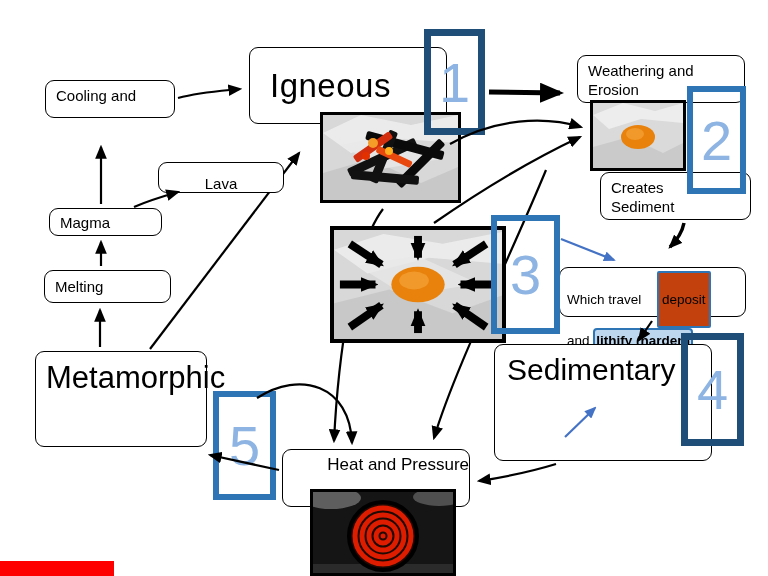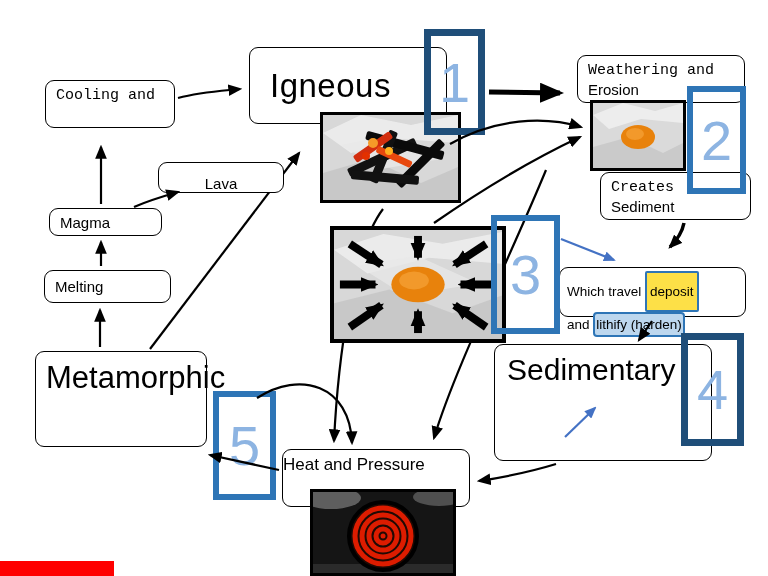--- a/index.html
+++ b/index.html
@@ -6,64 +6,64 @@
   html,body { width:768px; height:576px; }
   body {
     position:relative; background:#ffffff; overflow:hidden;
     font-family:"Liberation Sans", sans-serif; color:#000;
   }
   .node {
     position:absolute; background:#fff; border:1.6px solid #000;
     border-radius:9px; z-index:2;
   }
   .nl { font-size:15px; line-height:1.28; padding-left:10px; }
-  .nl.first { padding-top:5px;font-family:Liberation Mono, monospace; }
+  .nl.first { padding-top:5px; }
   .node.center { display:flex; align-items:flex-end; justify-content:center; }
   .node.vcenter { display:flex; align-items:center; }
   .big { font-size:33px; letter-spacing:0.5px; }
   .img { position:absolute; border:3px solid #000; z-index:2; background:#d9d9d9; overflow:hidden; }
   .img svg { display:block; width:100%; height:100%; }
   .callout {
     position:absolute; z-index:3; display:flex; align-items:center; justify-content:center;
     background:transparent;
   }
   .callout.dark { border:7px solid var(--callout-border-dark, #1F4E79); }
   .callout.med  { border:6px solid var(--callout-border-medium, #2E75B6); }
   .num { font-size:56px; color:var(--callout-number, #8DB4E2); }
   #arrows-under { position:absolute; left:0; top:0; z-index:1; pointer-events:none; }
   #arrows-over  { position:absolute; left:0; top:0; z-index:4; pointer-events:none; }
   .a  { stroke:#000; stroke-width:2.2; fill:none; }
   .travel-line { font-size:13.5px; line-height:21px; padding-left:7px; white-space:nowrap; }
   .travel-line.first { padding-top:3px; }
   .chip-outline {
     display:inline-block; border:2px solid var(--highlight-border, #2E75B6);
-    padding:8px 3px; background:#fde047; border-radius:2px;
+    padding:16px 3px; background:#c2410c; border-radius:2px;margin-left:12px;
   }
   .chip-fill {
     display:inline-block; border:2px solid var(--highlight-border, #2E75B6);
-    padding:0 1px; background:var(--highlight-fill, #BDD7EE); border-radius:4px;
+    padding:0 1px; background:var(--highlight-fill, #BDD7EE); border-radius:4px;font-weight:bold;
   }
   .redbar { position:absolute; left:0; top:561px; width:114px; height:15px;
     background:var(--accent-bar, #FF0000); z-index:6; }
 </style>
 </head>
 <body>
 
 <svg id="arrows-under" width="768" height="576" viewBox="0 0 768 576">
   <defs>
     <marker id="ahU" markerUnits="userSpaceOnUse" markerWidth="14" markerHeight="12" refX="10" refY="5" orient="auto" viewBox="0 0 12 10">
       <path d="M0,0 L12,5 L0,10 Z" fill="#000"></path>
     </marker>
   </defs>
   <path class="a" marker-end="url(#ahU)" d="M150,349 L299,153"></path>
   <path class="a" marker-end="url(#ahU)" d="M546,170 C508,262 455,368 434,438"></path>
   <path class="a" marker-end="url(#ahU)" d="M383,209 C352,250 338,360 334,441"></path>
 </svg>
 
-<div class="node" style="left:45px;top:80px;width:130px;height:48px">
+<div class="node" style="left:45px;top:80px;width:130px;height:38px">
   <div class="nl first">Cooling and</div>
 </div>
 
 <div class="node vcenter" style="left:249px;top:47px;width:198px;height:77px;padding-left:20px">
   <span class="big">Igneous</span>
 </div>
 
 <div class="node center" style="left:158px;top:162px;width:126px;height:31px">
   <span style="font-size:15px">Lava</span>
 </div>
@@ -98,21 +98,21 @@
   <div class="travel-line">
     <span>and</span>
     <span class="chip-fill">lithify (harden)</span>
   </div>
 </div>
 
 <div class="node" style="left:494px;top:344px;width:218px;height:117px;padding:8px 0 0 12px">
   <span style="font-size:30px">Sedimentary</span>
 </div>
 
-<div class="node" style="left:282px;top:449px;width:188px;height:58px;padding-top:5px;text-align:left">
+<div class="node" style="left:282px;top:449px;width:188px;height:58px;padding-top:5px;text-align:right">
   <span style="font-size:17px">Heat and Pressure</span>
 </div>
 
 <div class="img" style="left:320px;top:112px;width:141px;height:91px">
   <svg viewBox="0 0 135 85" preserveAspectRatio="none">
     <rect width="135" height="85" fill="#d8d8d8"></rect>
     <polygon points="0,18 38,0 88,10 135,0 135,28 78,24 28,38" fill="#efefef" opacity="0.85"></polygon>
     <polygon points="0,58 48,44 98,68 135,52 135,85 0,85" fill="#c2c2c2" opacity="0.7"></polygon>
     <polygon points="18,30 68,20 118,44 58,54" fill="#e8e8e8" opacity="0.8"></polygon>
     <rect x="22" y="38" width="74" height="9" rx="2" fill="#111" transform="rotate(-25 59 42)"></rect>

